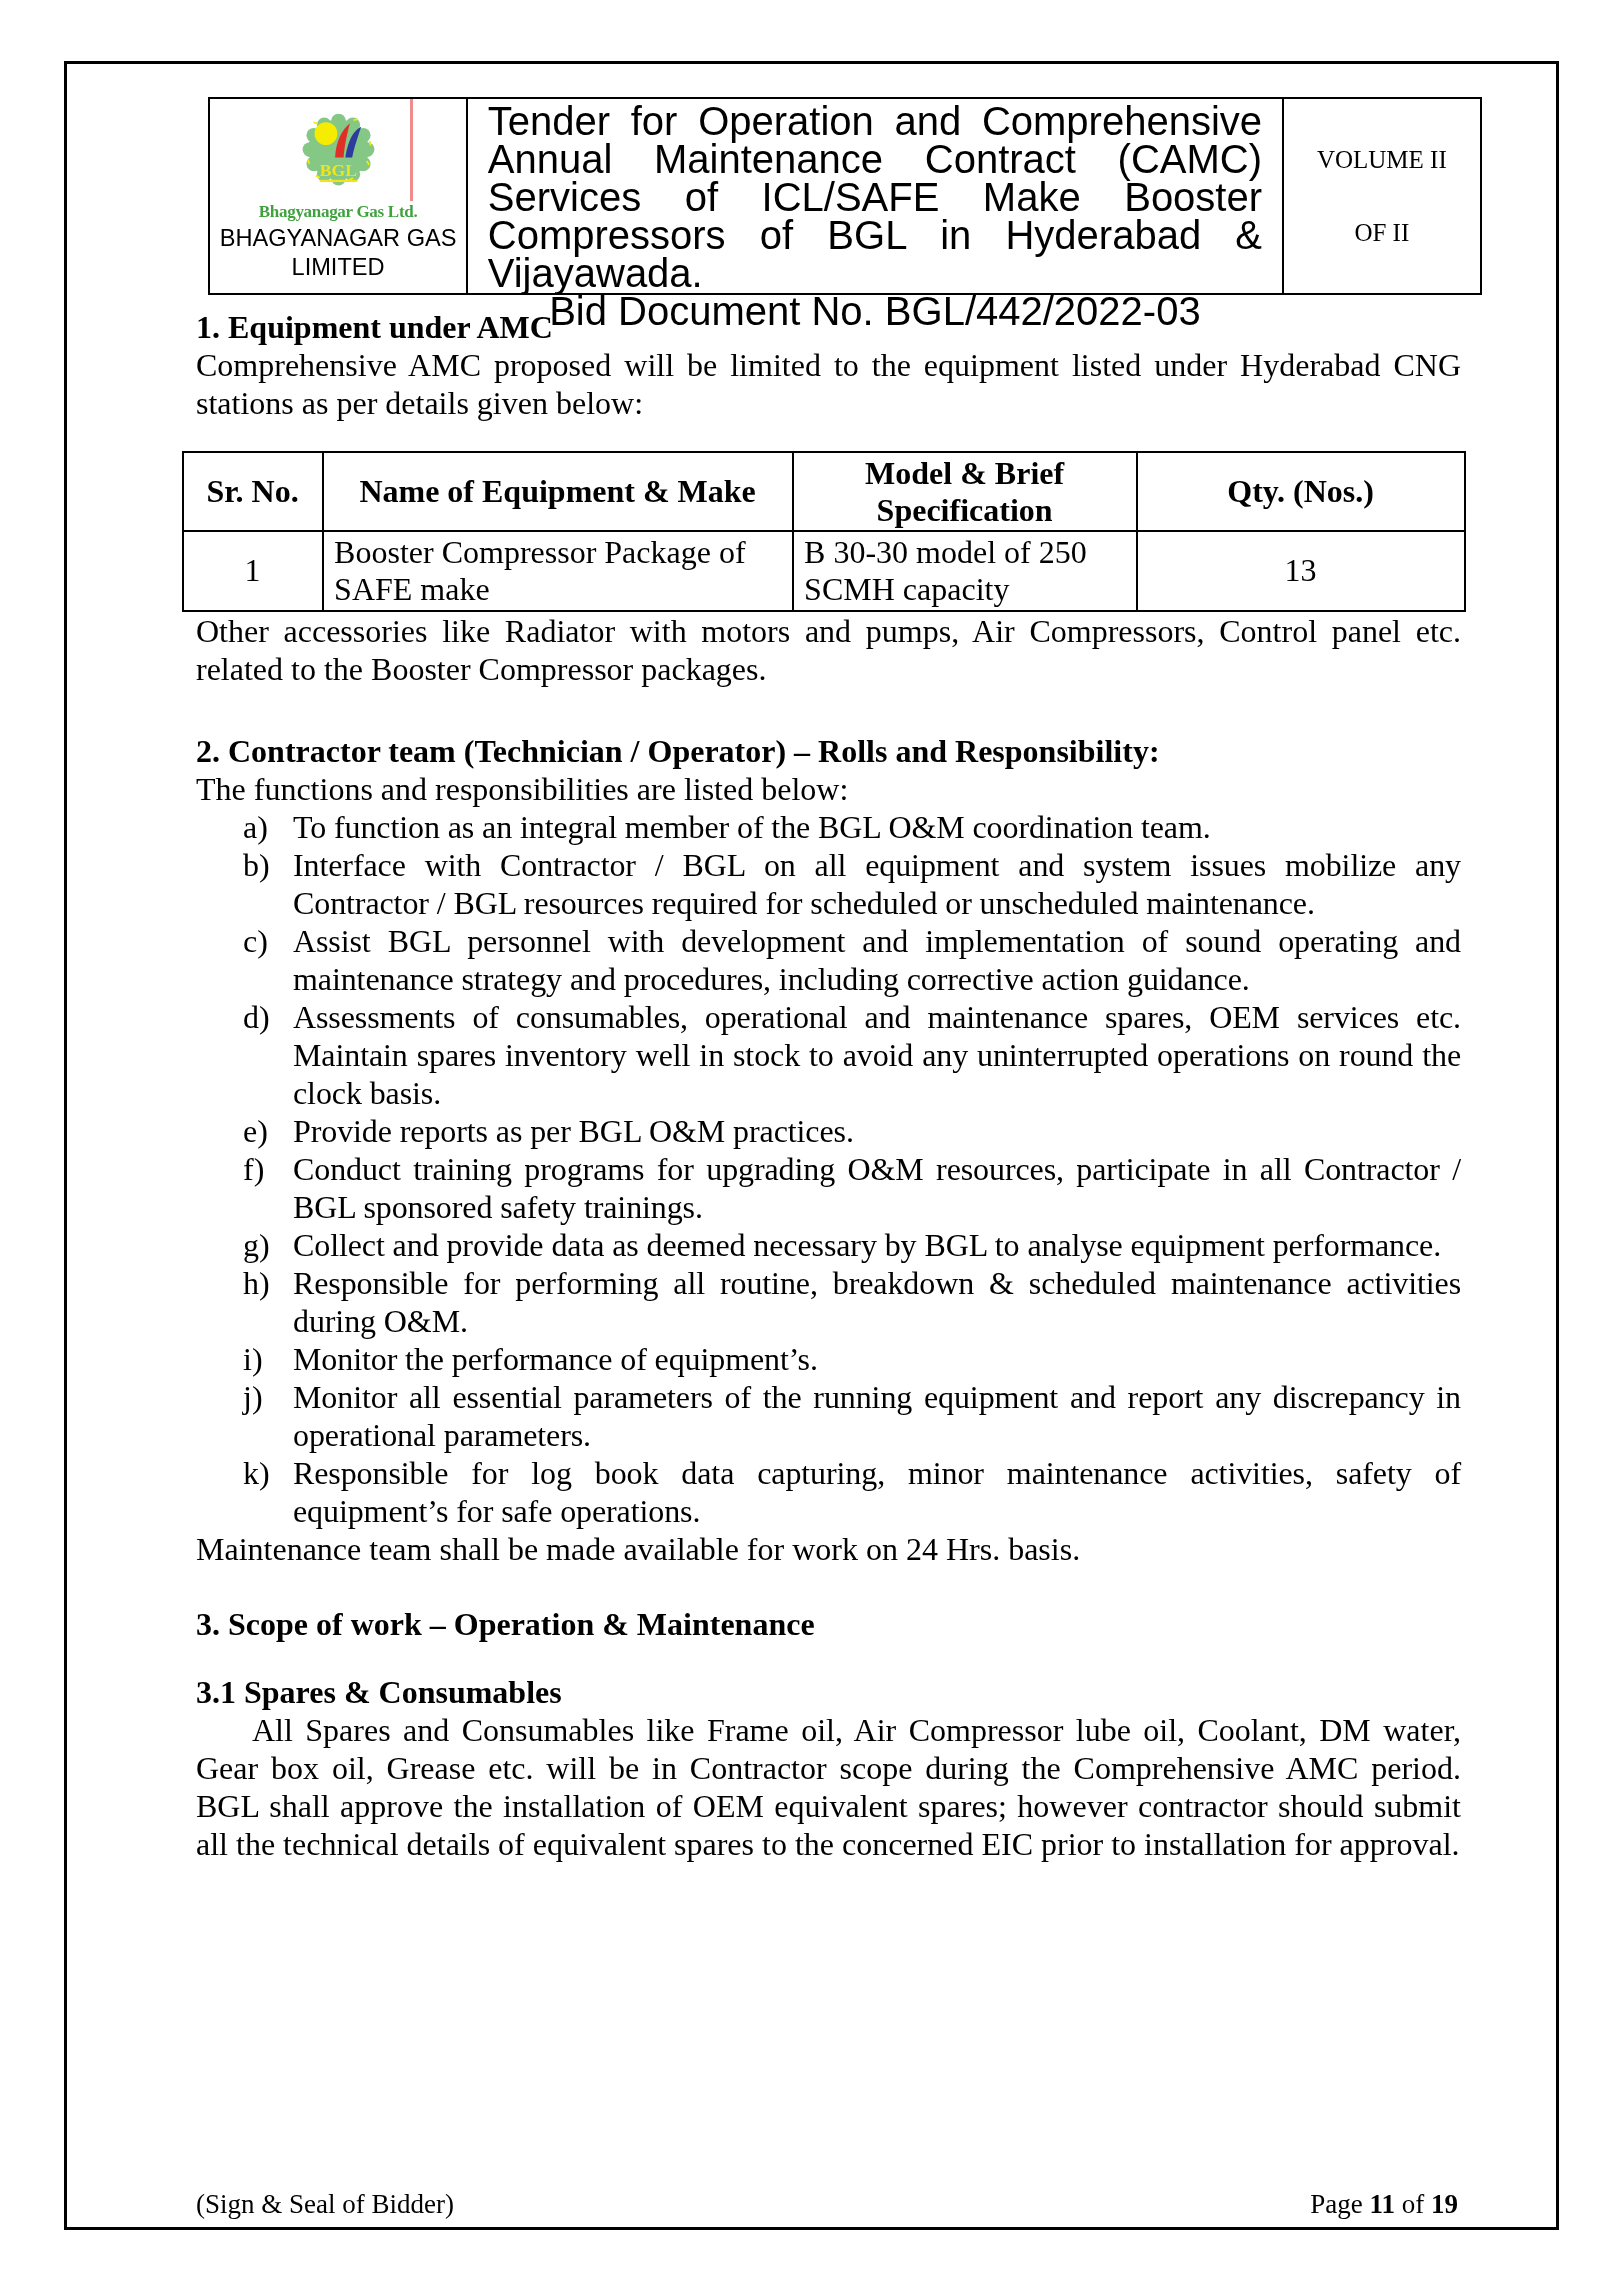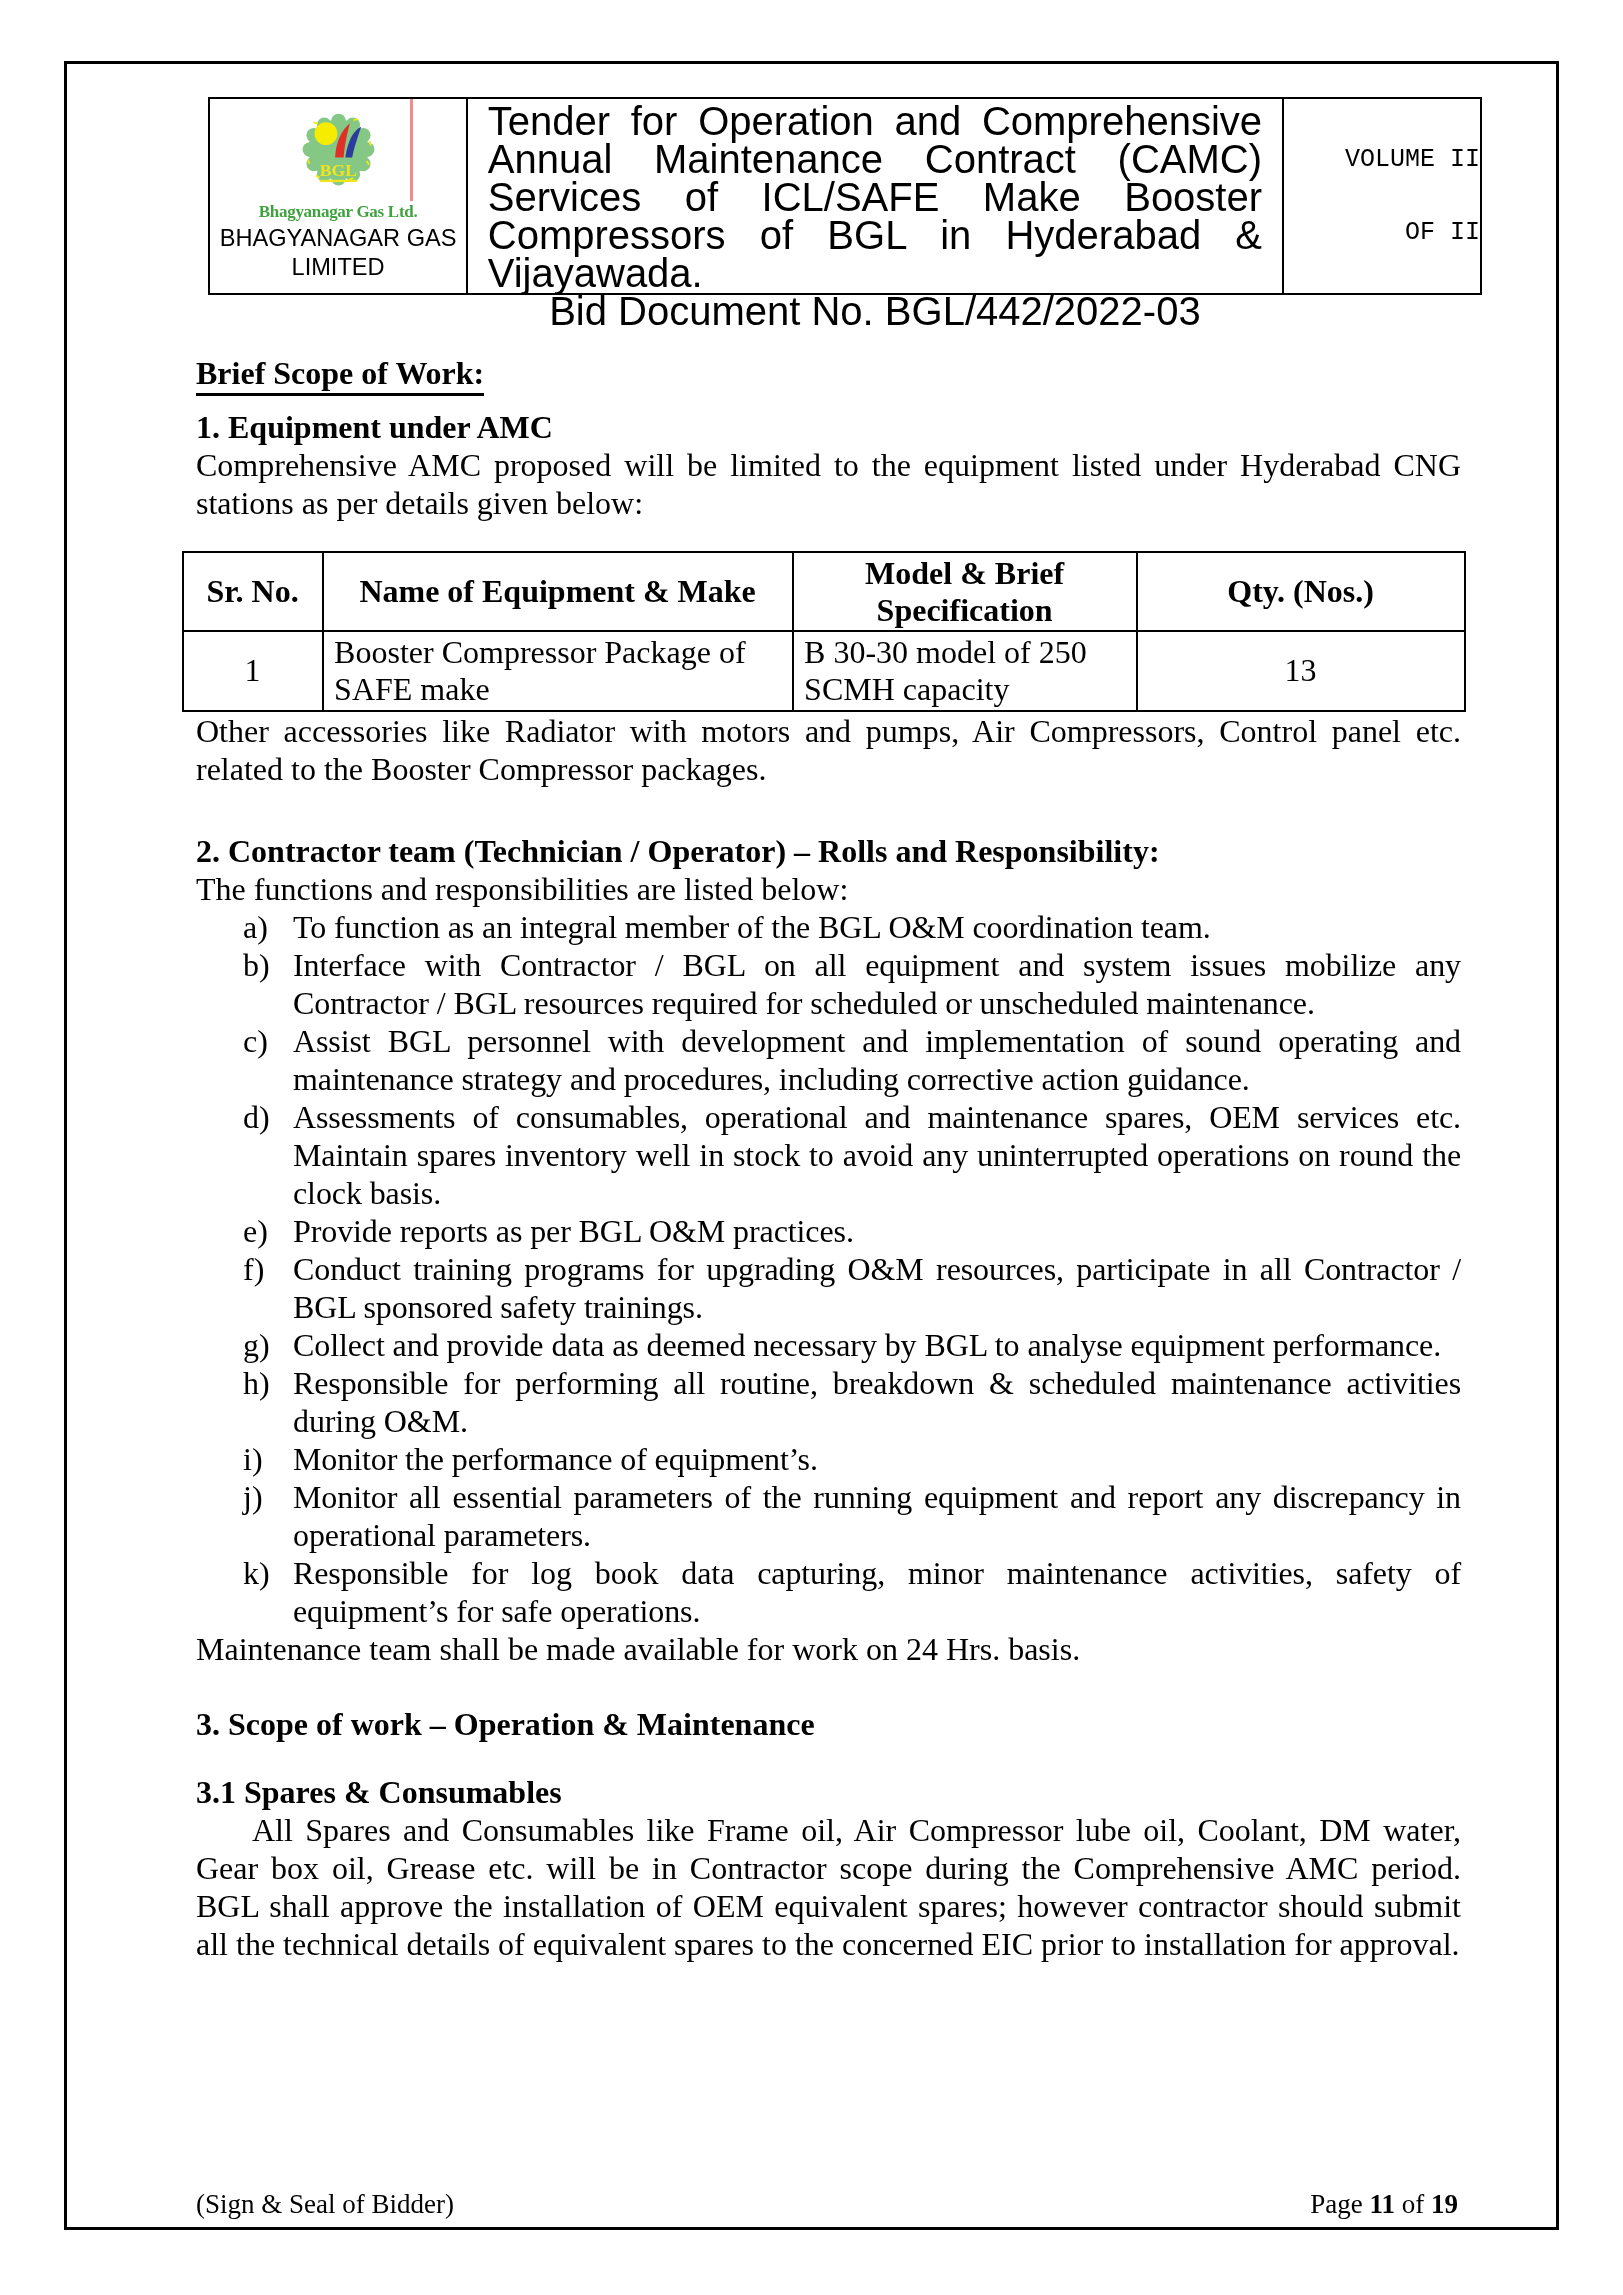--- a/index.html
+++ b/index.html
@@ -31,21 +31,21 @@
         font-size:17px;line-height:19.6px;color:var(--caption-green);letter-spacing:-0.3px;}
   .company-name{font-family:"Liberation Sans", sans-serif;font-size:23.6px;
         line-height:29px;text-align:center;margin-top:2px;color:#000;}
   .company-name span{display:block;}
   .title-cell{width:820px;border-left:2.6px solid #000;border-right:2.6px solid #000;
         font-family:"Liberation Sans", sans-serif;font-size:40px;line-height:38px;
         padding:2.6px 19.6px;}
   .tender-title{text-align:justify;}
   .bid-no{text-align:center;}
   .volume-cell{width:197px;display:flex;flex-direction:column;justify-content:center;
-        align-items:flex-end;font-family:Liberation Mono, monospace;font-size:25px;
+        align-items:center;font-family:Liberation Serif, serif;font-size:25px;
         line-height:31px;gap:42px;}
 
   
   .content{position:absolute;left:129px;top:228px;width:1265px;
         font-size:32px;line-height:38px;}
   .content p{margin:0;}
   .h{font-weight:bold;}
   .h-brief{margin-top:62px;}
   .u{border-bottom:3.3px solid #000;padding-bottom:2px;}
   .h-equip{margin-top:16.4px;}
@@ -127,21 +127,20 @@
         <div class="tender-title">Tender for Operation and Comprehensive Annual Maintenance Contract (CAMC) Services of ICL/SAFE Make Booster Compressors of BGL in Hyderabad &amp; Vijayawada.</div>
         <div class="bid-no">Bid Document No. BGL/442/2022-03</div>
       </div>
       <div class="hcell volume-cell">
         <div>VOLUME II</div>
         <div>OF II</div>
       </div>
     </div>
 
     <div class="content">
-      <div class="h h-brief"><span class="u">Brief Scope of Work:</span></div>
 
       <div class="h h-equip">1. Equipment under AMC</div>
       <p class="p-comp p-indent just">Comprehensive AMC proposed will be limited to the equipment listed under Hyderabad CNG stations as per details given below:</p>
 
       <table class="equip-table">
         <colgroup>
             <col style="width:140px">
             <col style="width:470px">
             <col style="width:344px">
             <col style="width:328px">

